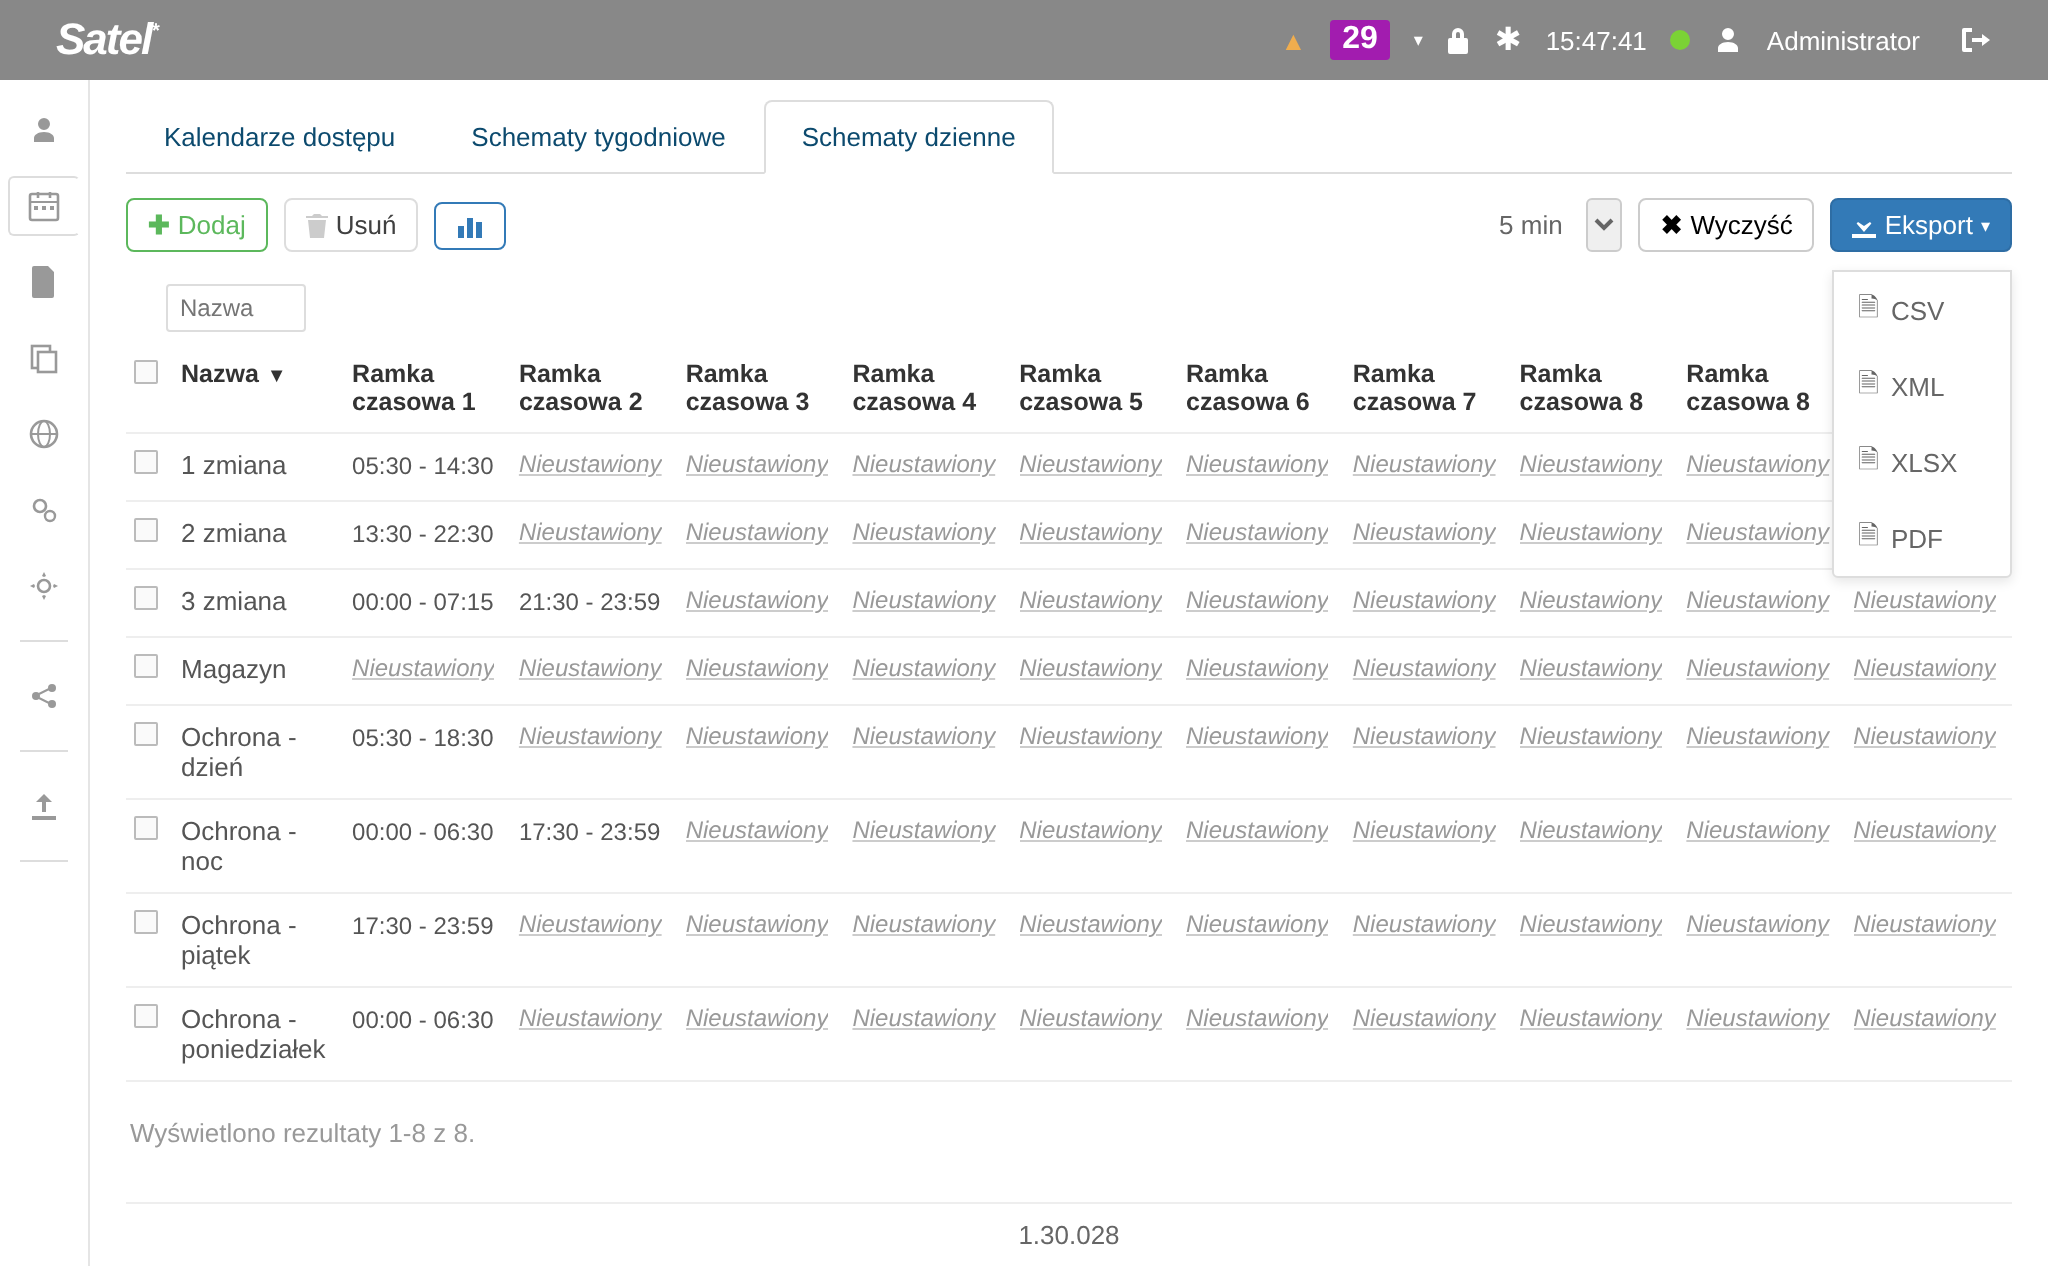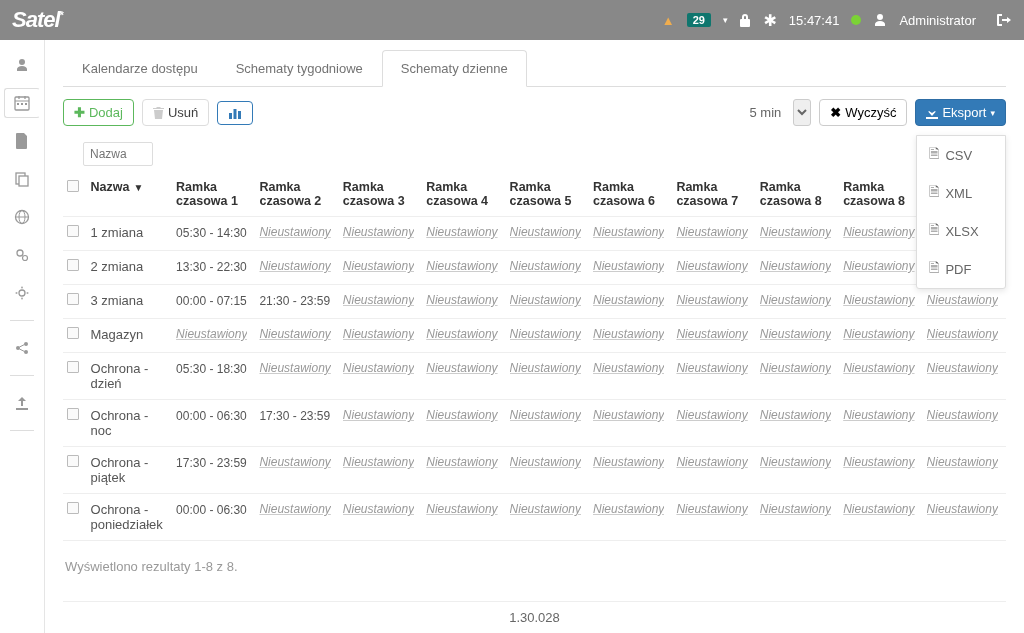--- a/index.html
+++ b/index.html
@@ -1,35 +1,35 @@
 <!DOCTYPE html>
 <html><head>
 <meta charset="utf-8">
 <style>
 * { box-sizing: border-box; margin: 0; padding: 0; }
 body { font-family: "Helvetica Neue", Helvetica, Arial, sans-serif; font-size: 13px; color: #666; background: #fff; width: 1024px; height: 633px; overflow: hidden; }
-.topbar { background: #888; color: #fff; height: 40px; display: flex; align-items: center; padding: 0 12px; }
+.topbar { background: #888; color: #fff; height: 40px; display: flex; align-items: center; padding: 0 28px; }
 .logo { font-size: 22px; font-style: italic; font-weight: bold; letter-spacing: -1px; flex: 0 0 auto; }
 .logo-sup { font-size: 10px; vertical-align: super; }
 .spacer { flex: 1; }
 .top-right { display: flex; align-items: center; gap: 12px; font-size: 13px; }
 .warn-icon { color: #f0ad4e; }
-.badge-red { background: #0f766e; color: #fff; border-radius: 2px; padding: 1px 6px; font-size: 11px; font-weight: bold; }
+.badge-red { background: #a21caf; color: #fff; border-radius: 2px; padding: 1px 6px; font-size: 16px; font-weight: bold; }
 .status-dot { width: 10px; height: 10px; background: #7bd235; border-radius: 50%; display: inline-block; }
 .tri-down { font-size: 9px; }
 .content-wrap { display: flex; height: 593px; }
 .sidenav { width: 45px; background: #fff; border-right: 1px solid #e5e5e5; display: flex; flex-direction: column; align-items: center; padding-top: 10px; gap: 8px; }
 .sidenav-item { width: 36px; height: 30px; display: flex; align-items: center; justify-content: center; color: #999; cursor: pointer; border-radius: 3px; }
 .sidenav-item.active { background: #fff; border: 1px solid #ddd; border-right: 1px solid #fff; position: relative; z-index: 2; }
 .sidenav-divider { width: 24px; height: 1px; background: #ddd; margin: 4px 0; }
 .main { flex: 1; padding: 10px 18px 0 18px; overflow: hidden; position: relative; }
 .breadcrumb { display: flex; align-items: center; gap: 10px; color: #aaa; font-size: 14px; margin-bottom: 14px; }
 .bc-chevron { font-size: 10px; color: #ccc; }
 .tabs { display: flex; border-bottom: 1px solid #ddd; }
-.tab { padding: 10px 18px; color: #737373; cursor: pointer; border: 1px solid transparent; margin-bottom: -1px; }
+.tab { padding: 10px 18px; color: #0c4a6e; cursor: pointer; border: 1px solid transparent; margin-bottom: -1px; }
 .tab.active { border: 1px solid #ddd; border-bottom-color: #fff; border-radius: 4px 4px 0 0; background: #fff; }
 .toolbar { display: flex; align-items: center; padding: 12px 0 10px 0; gap: 8px; }
 .btn { padding: 5px 10px; border-radius: 4px; border: 1px solid #ccc; background: #fff; cursor: pointer; font-size: 13px; display: inline-flex; align-items: center; gap: 4px; }
 .btn-success-outline { border-color: #5cb85c; color: #5cb85c; }
 .btn-disabled { color: #404040; border-color: #ddd; cursor: not-allowed; }
 .btn-blue-outline { border-color: #337ab7; color: #337ab7; }
 .btn-primary { background: #337ab7; border-color: #2e6da4; color: #fff; }
 .toolbar .right { margin-left: auto; display: flex; align-items: center; gap: 8px; position: relative; }
 .select-rt { border: 1px solid #ccc; padding: 4px 6px; border-radius: 3px; color: #666; font-size: 13px; }
 .export-menu { position: absolute; right: 0; top: 36px; background: #fff; border: 1px solid #ddd; border-radius: 0 0 3px 3px; box-shadow: 0 2px 6px rgba(0,0,0,.1); width: 90px; z-index: 10; }

